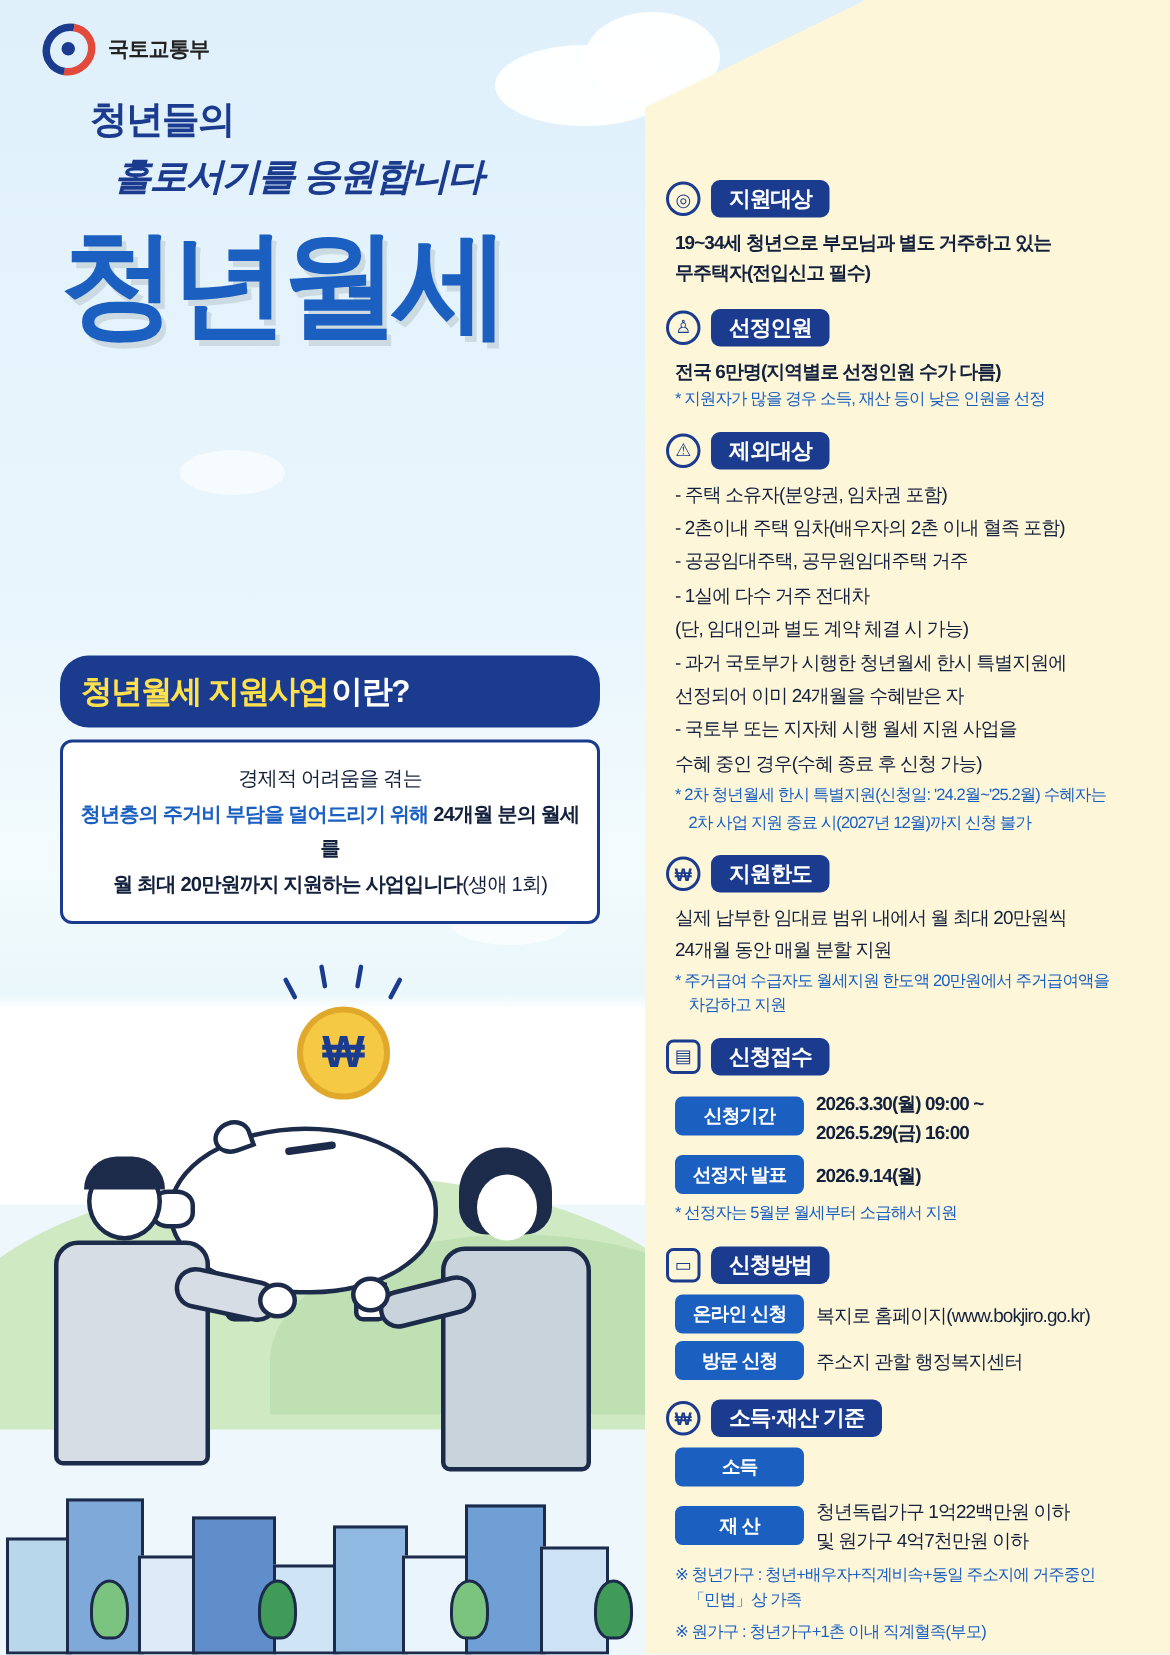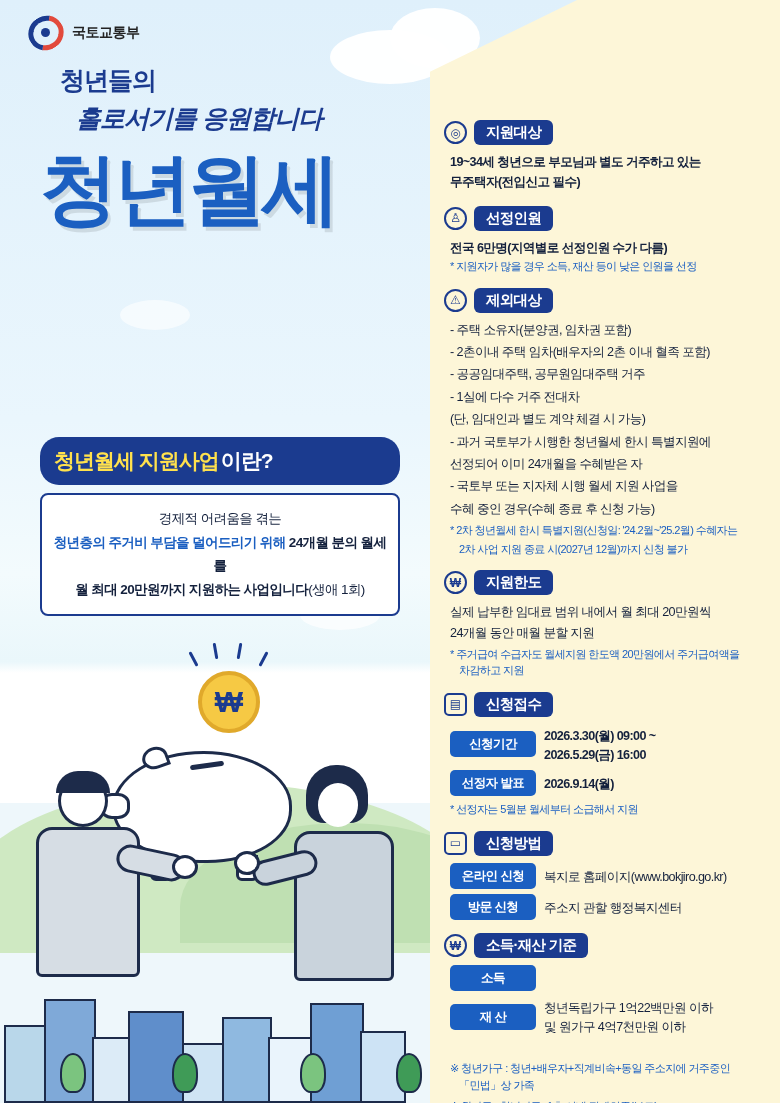--- a/index.html
+++ b/index.html
@@ -375,20 +375,20 @@
         <div class="kv">
           <div class="pill w">소득</div>
         </div>
         <div class="kv">
           <div class="pill w">재 산</div>
           <div class="kv-val">
             <div>청년독립가구 1억22백만원 이하</div>
             <div>및 원가구 4억7천만원 이하</div>
           </div>
         </div>
-        <div class="note" style="margin-top:23px;">※ 청년가구 : 청년+배우자+직계비속+동일 주소지에 거주중인</div>
+        <div class="note" style="margin-top:5px;">※ 청년가구 : 청년+배우자+직계비속+동일 주소지에 거주중인</div>
         <div class="note ind">「민법」상 가족</div>
         <div class="note" style="margin-top:5px;">※ 원가구 : 청년가구+1촌 이내 직계혈족(부모)</div>
       </div>
     </div>
 
   </div>
 </div>
 
 </body></html>

